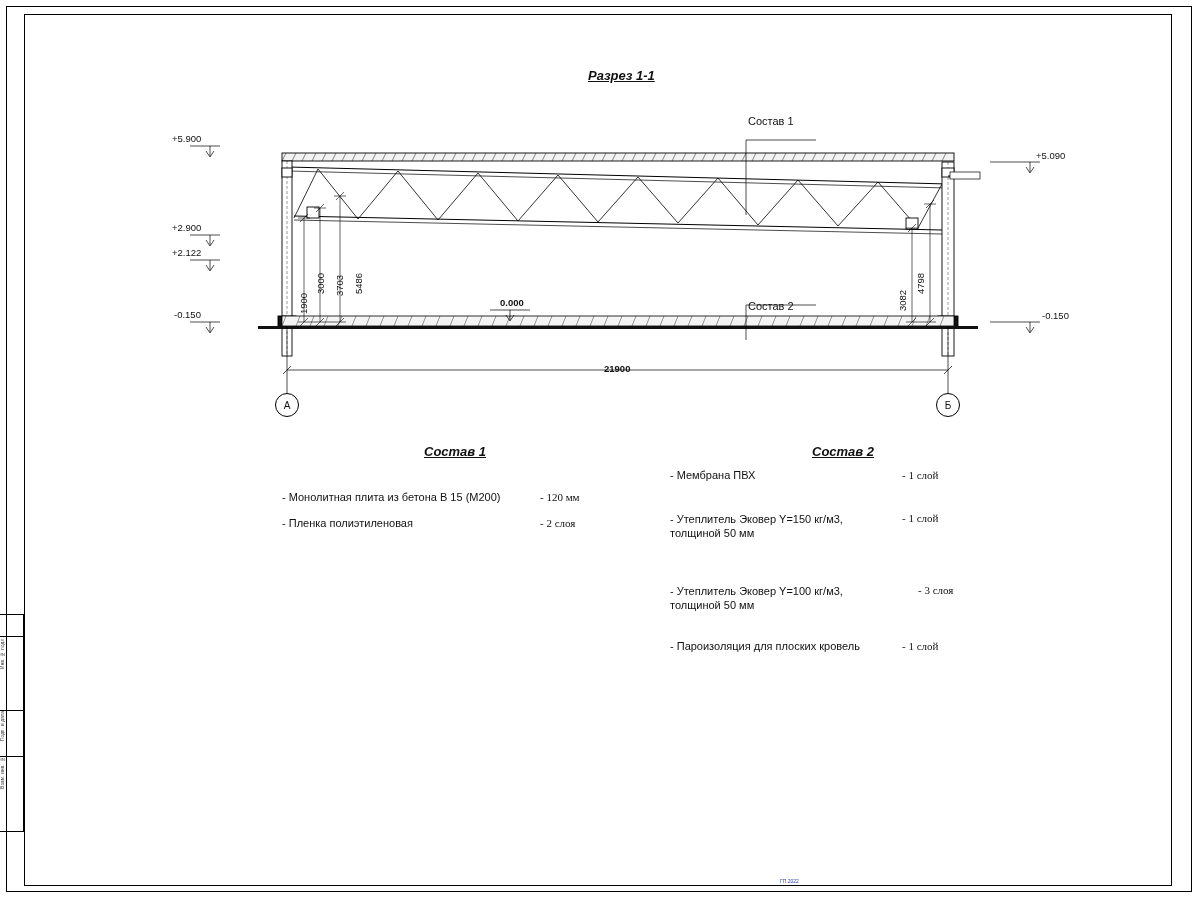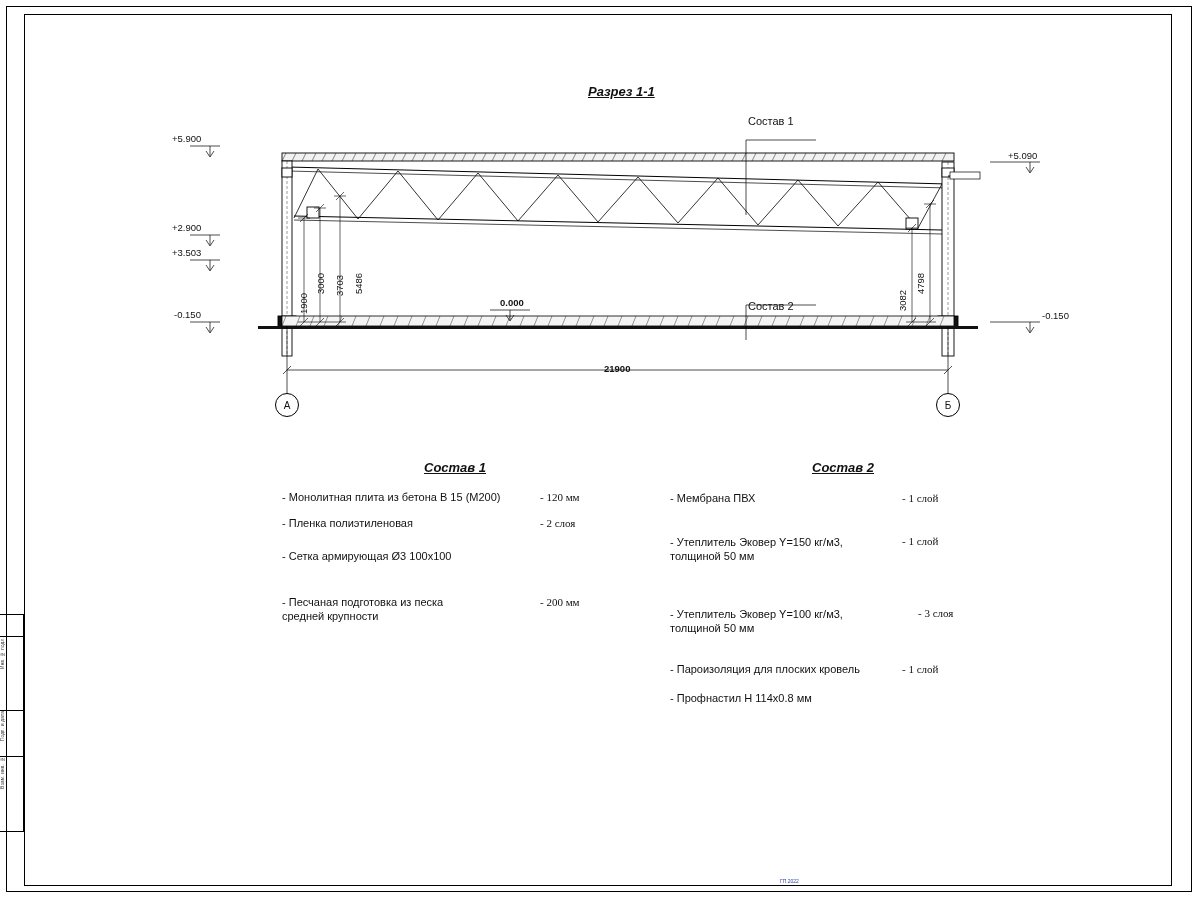--- a/index.html
+++ b/index.html
@@ -69,21 +69,20 @@
     white-space: nowrap;
     line-height: 1.25;
   }
   .title-u {
     position: absolute;
     font-style: italic;
     font-weight: bold;
     font-size: 13px;
     text-decoration: underline;
     white-space: nowrap;
-    margin-top: 16px;
   }
   .dim-txt {
     position: absolute;
     font-size: 9.5px;
     white-space: nowrap;
     font-weight: bold;
   }
   .dim-v {
     position: absolute;
     font-size: 9.5px;
@@ -413,24 +412,24 @@
         <line x1="556" y1="20" x2="556" y2="95"></line>
         <line x1="556" y1="20" x2="626" y2="20"></line>
         <line x1="556" y1="185" x2="556" y2="220"></line>
         <line x1="556" y1="185" x2="626" y2="185"></line>
       </g>
     </g>
   </svg>
 
   <div class="lvl" style="left:172px; top:133px;">+5.900</div>
   <div class="lvl" style="left:172px; top:222px;">+2.900</div>
-  <div class="lvl" style="left:172px; top:247px;">+3.503</div>
+  <div class="lvl" style="left:172px; top:247px;">+2.122</div>
   <div class="lvl" style="left:174px; top:309px;">-0.150</div>
 
-  <div class="lvl" style="left:1008px; top:150px;text-align:center;">+5.090</div>
+  <div class="lvl" style="left:1036px; top:150px;text-align:center;">+5.090</div>
   <div class="lvl" style="left:1042px; top:310px;">-0.150</div>
 
   <div class="dim-txt" style="left:500px; top:297px;">0.000</div>
 
   <div class="dim-v" style="left:298px; top:272px; height:42px;">1900</div>
   <div class="dim-v" style="left:315px; top:248px; height:46px;">3000</div>
   <div class="dim-v" style="left:334px; top:250px; height:46px;">3703</div>
   <div class="dim-v" style="left:353px; top:248px; height:46px;">5486</div>
   <div class="dim-v" style="left:897px; top:265px; height:46px;">3082</div>
   <div class="dim-v" style="left:915px; top:248px; height:46px;">4798</div>
@@ -446,52 +445,39 @@
   <div class="title-u" style="left:424px; top:444px;">Состав 1</div>
   <div class="spec s1" style="left:282px; top:490px; width:360px;">
     <div class="row">
       <span class="lbl">- Монолитная плита из бетона В 15 (М200)</span>
       <span class="val">-  120 мм</span>
     </div>
     <div class="row" style="margin-top:8px;">
       <span class="lbl">- Пленка полиэтиленовая</span>
       <span class="val">-  2 слоя</span>
     </div>
-    <div class="row" style="margin-top:18px;">
-      <span class="lbl">- Сетка армирующая Ø3 100х100</span>
-      <span class="val"></span>
-    </div>
-    <div class="row" style="margin-top:18px; white-space:pre-line;">
-      <span class="lbl" style="white-space:pre-line;">- Песчаная подготовка из песка
-  средней крупности</span>
-      <span class="val" style="top:14px;">- 200 мм</span>
-    </div>
   </div>
 
   <div class="title-u" style="left:812px; top:444px;">Состав 2</div>
-  <div class="spec s2" style="left:670px; top:491px; width:340px;">
+  <div class="spec s2" style="left:670px; top:468px; width:340px;">
     <div class="row">
       <span class="lbl">- Мембрана ПВХ</span>
       <span class="val">- 1 слой</span>
     </div>
     <div class="row" style="margin-top:15px; white-space:pre-line;">
       <span class="lbl" style="white-space:pre-line;">- Утеплитель Эковер Y=150 кг/м3,
   толщиной 50 мм</span>
       <span class="val" style="top:14px;">- 1 слой</span>
     </div>
     <div class="row" style="margin-top:15px; white-space:pre-line;">
       <span class="lbl" style="white-space:pre-line;">- Утеплитель Эковер Y=100 кг/м3,
   толщиной 50 мм</span>
       <span class="val" style="top:14px;margin-left:16px;">- 3 слоя</span>
     </div>
     <div class="row" style="">
       <span class="lbl">- Пароизоляция для плоских кровель</span>
       <span class="val">- 1 слой</span>
     </div>
-    <div class="row" style="margin-top:15px;">
-      <span class="lbl">- Профнастил Н 114х0.8 мм</span>
-      <span class="val"></span>
-    </div>
   </div>
 
   <div class="footer-note" style="left:780px; top:878px;">ГП.2022</div>
 
 </div>
 
 </body></html>

